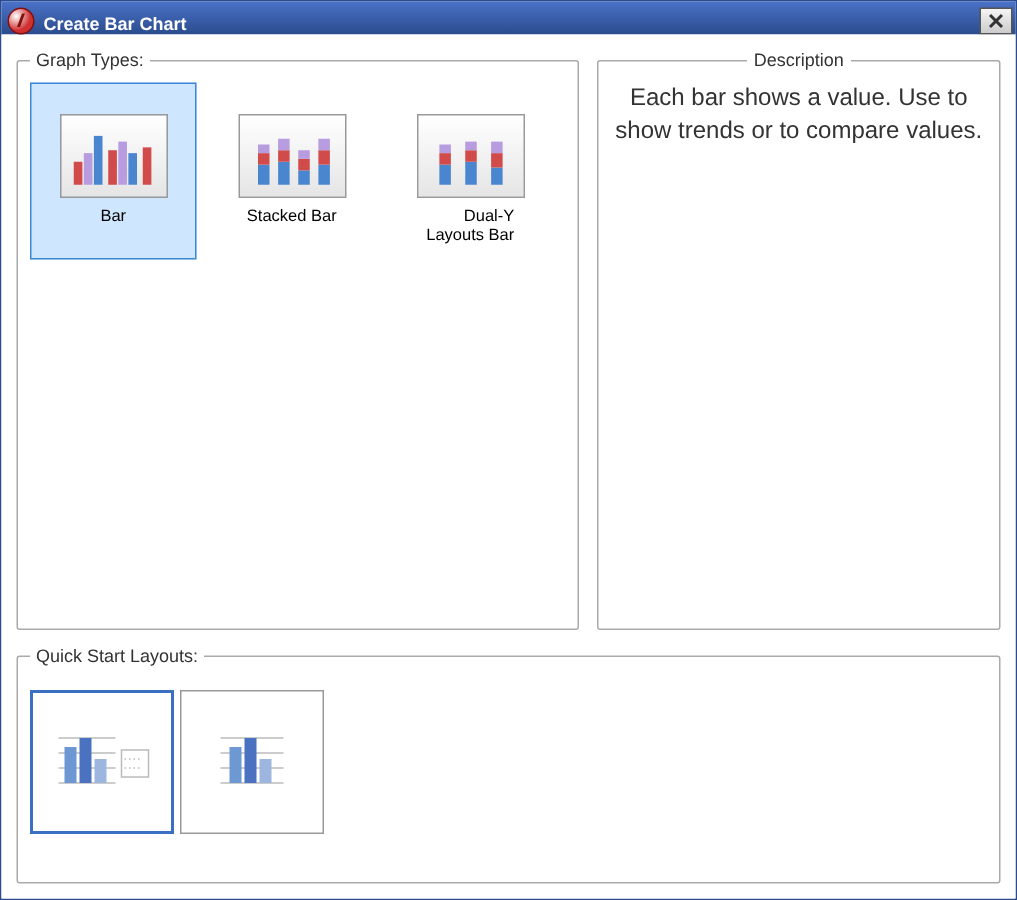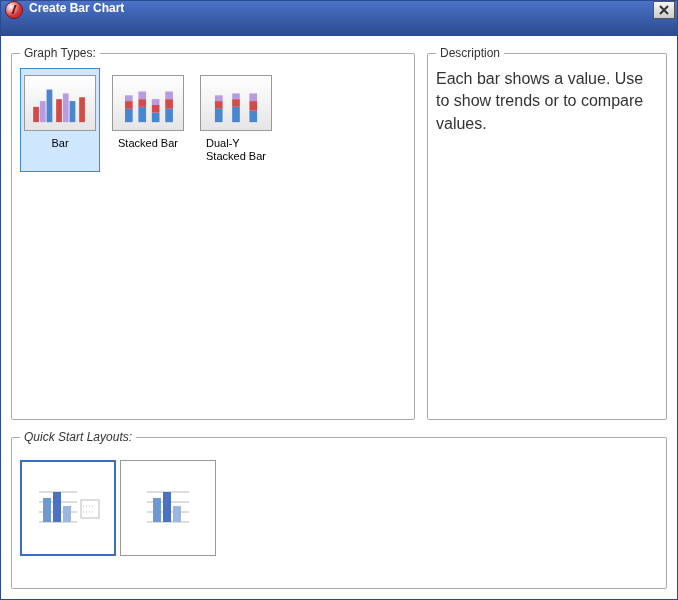--- a/index.html
+++ b/index.html
@@ -13,25 +13,25 @@
   .window {
     width: 678px;
     height: 600px;
     border: 1px solid #2a4b8d;
     box-sizing: border-box;
     display: flex;
     flex-direction: column;
     background: #fff;
   }
   .titlebar {
-    height: 35px;
+    height: 22px;
     background: linear-gradient(to bottom, #4a72c8, #2a4b8d);
     color: #fff;
     display: flex;
-    align-items: flex-start;
+    align-items: flex-end;
     padding: 0 2px 0 4px;
     font-weight: bold;
     font-size: 12px;
   }
   .titlebar .app-icon {
     width: 16px;
     height: 16px;
     border-radius: 50%;
     background: radial-gradient(circle at 30% 30%, #fff, #d03030 60%);
     border: 1px solid #801010;
@@ -91,28 +91,28 @@
     flex-direction: column;
   }
   .types-grid {
     display: flex;
     gap: 8px;
     flex-wrap: wrap;
     align-content: flex-start;
     height: 100%;
   }
   .type-item {
-    width: 80px;
+    width: 111px;
     display: flex;
     flex-direction: column;
     align-items: center;
-    padding: 6px 2px 6px 2px;
+    padding: 20px 2px 6px 2px;
     box-sizing: border-box;
     border: 1px solid transparent;
-    text-align: left;
+    text-align: right;
     cursor: default;
   }
   .type-item.selected {
     background: #cfe6ff;
     border: 1px solid #3a88d6;
   }
   .type-thumb {
     width: 72px;
     height: 56px;
     border: 1px solid #999;
@@ -125,30 +125,30 @@
   }
   .type-thumb svg { width: 100%; height: 100%; }
   .type-label {
     margin-top: 6px;
     font-size: 11px;
     color: #000;
     line-height: 1.2;
     min-height: 28px;
   }
   .description {
-    width: 240px;
+    width: 269px;
+    text-align: center;
   }
   .desc-text {
     color: #333;
     font-size: 16px;
     line-height: 1.4;
   }
   .lower {
     margin-top: 10px;
-    font-style: italic;
   }
   .layout-grid {
     display: flex;
     gap: 4px;
     padding-top: 8px;
     padding-bottom: 24px;
   }
   .layout-item {
     width: 96px;
     height: 96px;
@@ -265,21 +265,21 @@
                   <rect x="28" y="14" width="8" height="6" fill="#B79CE0"></rect>
                 </g>
                 <g>
                   <rect x="46" y="32" width="8" height="12" fill="#4A86D0"></rect>
                   <rect x="46" y="22" width="8" height="10" fill="#D14B4B"></rect>
                   <rect x="46" y="14" width="8" height="8" fill="#B79CE0"></rect>
                 </g>
               </svg>
             </div>
             <div class="type-label" style="white-space:pre-line">Dual-Y
-Stacked Bar</div>
+Layouts Bar</div>
           </div>
 
         </div>
       </fieldset>
 
       <fieldset class="description">
         <legend>Description</legend>
         <div class="desc-text">Each bar shows a value. Use to show trends or to compare values.</div>
       </fieldset>
 

